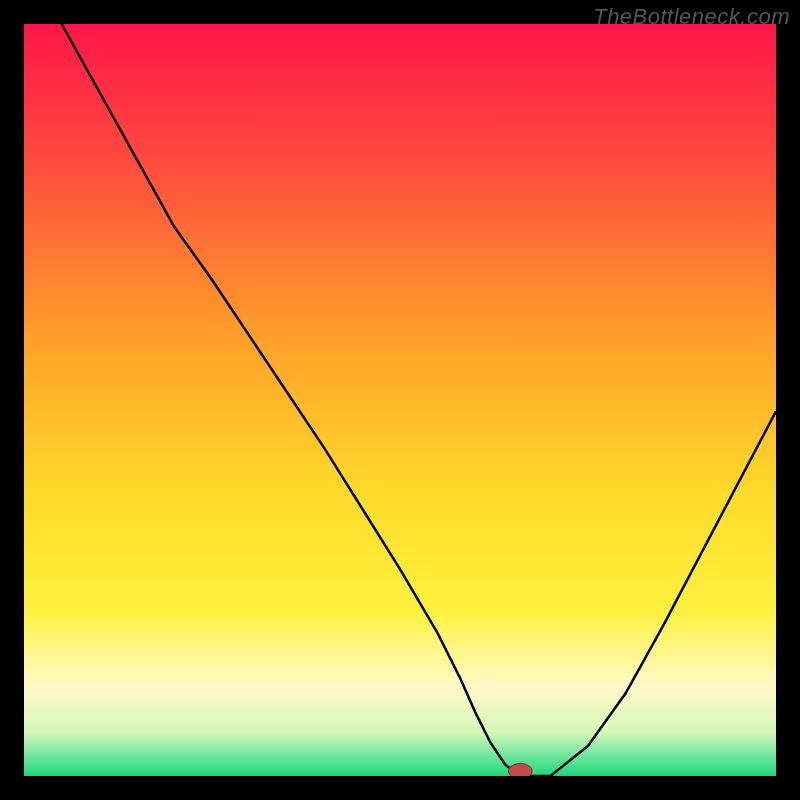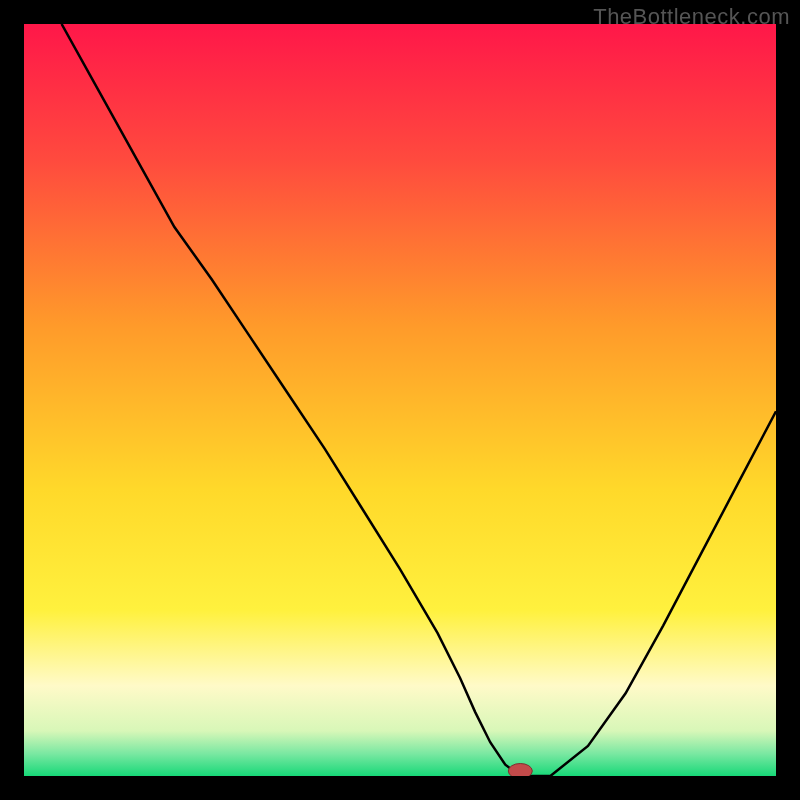--- a/index.html
+++ b/index.html
@@ -8,20 +8,21 @@
     width: 800px;
     height: 800px;
     overflow: hidden;
     font-family: Arial, Helvetica, sans-serif;
   }
   .frame {
     position: relative;
     width: 800px;
     height: 800px;
     background: #000;
+    font-style: italic;
   }
   .watermark {
     position: absolute;
     top: 4px;
     right: 10px;
     color: #555;
     font-size: 22px;
     font-weight: 500;
     letter-spacing: 0.5px;
     z-index: 10;

